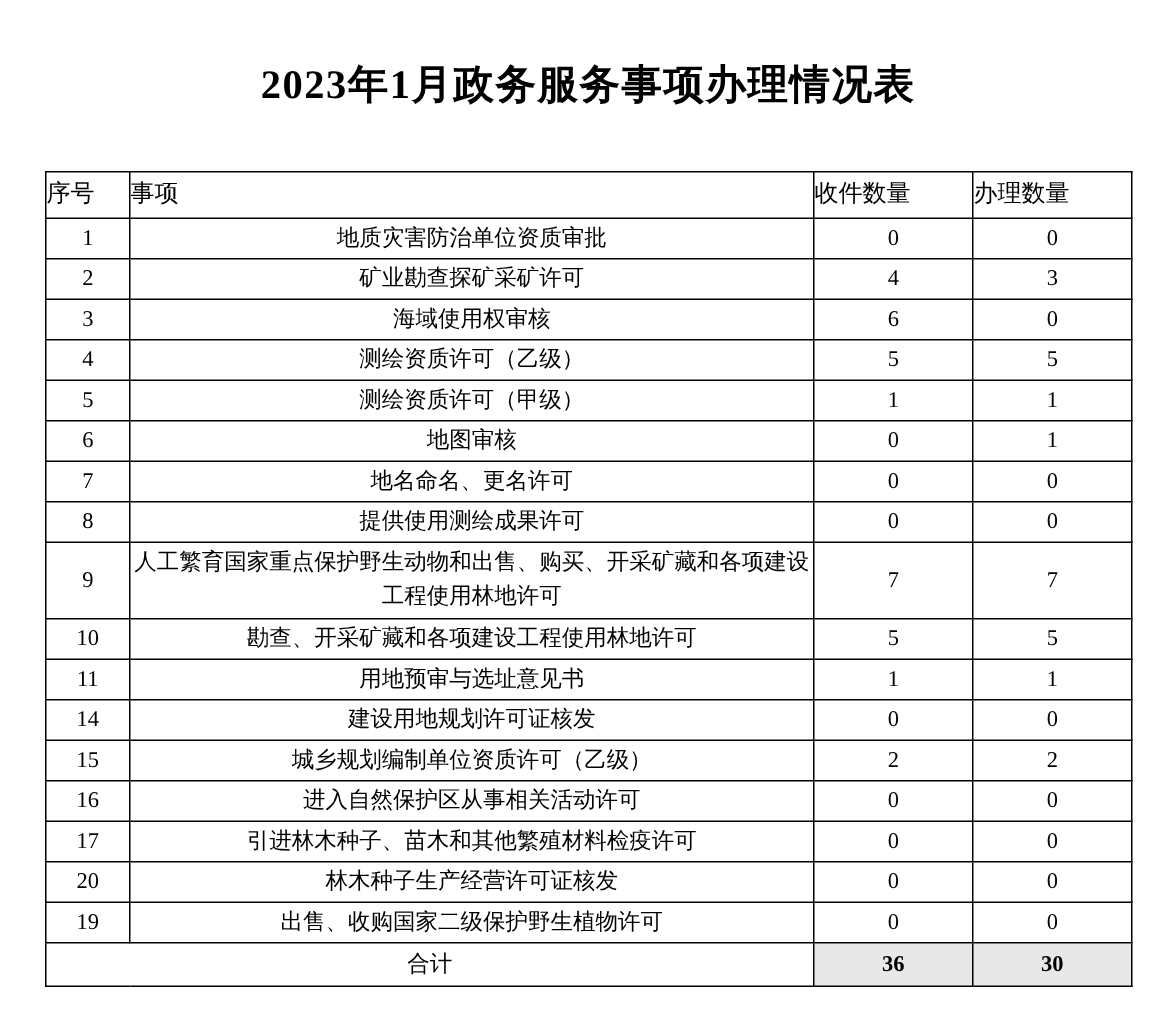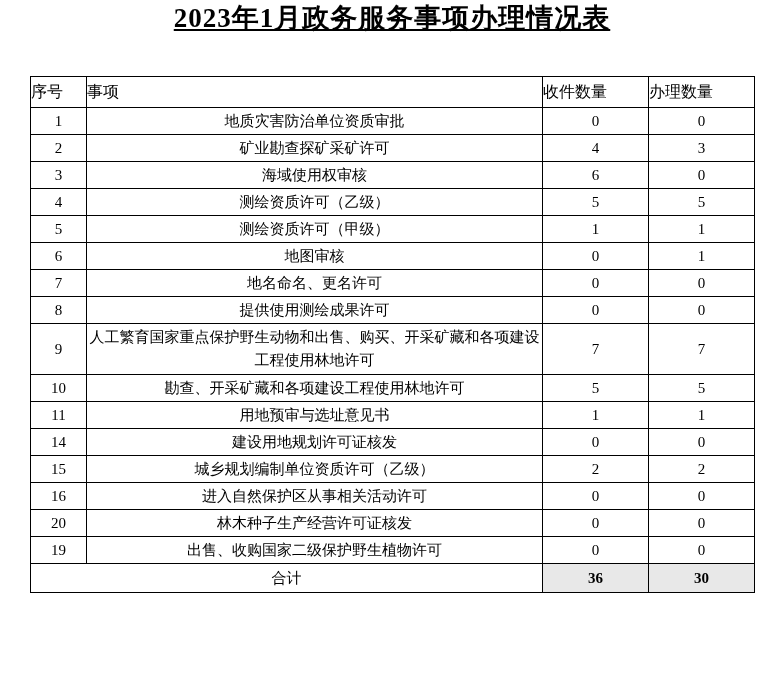--- a/index.html
+++ b/index.html
@@ -19,23 +19,23 @@
     box-sizing: border-box;
     padding: 0;
     position: relative;
   }
   .doc-title {
     text-align: center;
     font-family: "Liberation Serif", "DejaVu Serif", serif;
     font-weight: bold;
     font-size: 27px;
     letter-spacing: 1px;
+    padding-top: 38px;
     padding-bottom: 0;
     margin: 0;
-    text-decoration: underline;
   }
   .table-wrap {
     margin: 40px 30px 0 30px;
   }
   table.report {
     border-collapse: collapse;
     width: 724px;
     table-layout: fixed;
     font-size: 15px;
   }
@@ -195,20 +195,26 @@
           <td class="num">2</td>
           <td class="num">2</td>
         </tr>
         <tr>
           <td class="num">16</td>
           <td class="item">进入自然保护区从事相关活动许可</td>
           <td class="num">0</td>
           <td class="num">0</td>
         </tr>
         <tr>
+          <td class="num">17</td>
+          <td class="item">引进林木种子、苗木和其他繁殖材料检疫许可</td>
+          <td class="num">0</td>
+          <td class="num">0</td>
+        </tr>
+        <tr>
           <td class="num">20</td>
           <td class="item">林木种子生产经营许可证核发</td>
           <td class="num">0</td>
           <td class="num">0</td>
         </tr>
         <tr>
           <td class="num">19</td>
           <td class="item">出售、收购国家二级保护野生植物许可</td>
           <td class="num">0</td>
           <td class="num">0</td>

